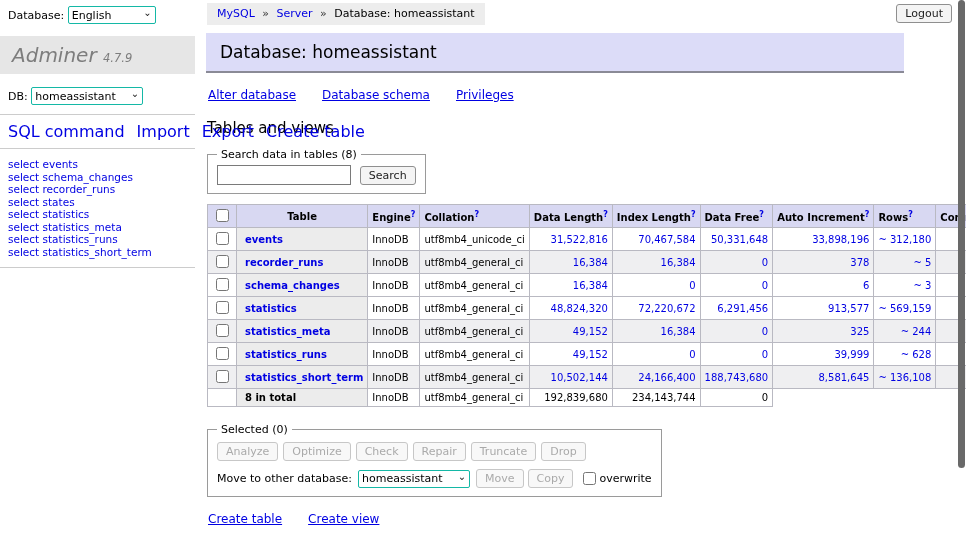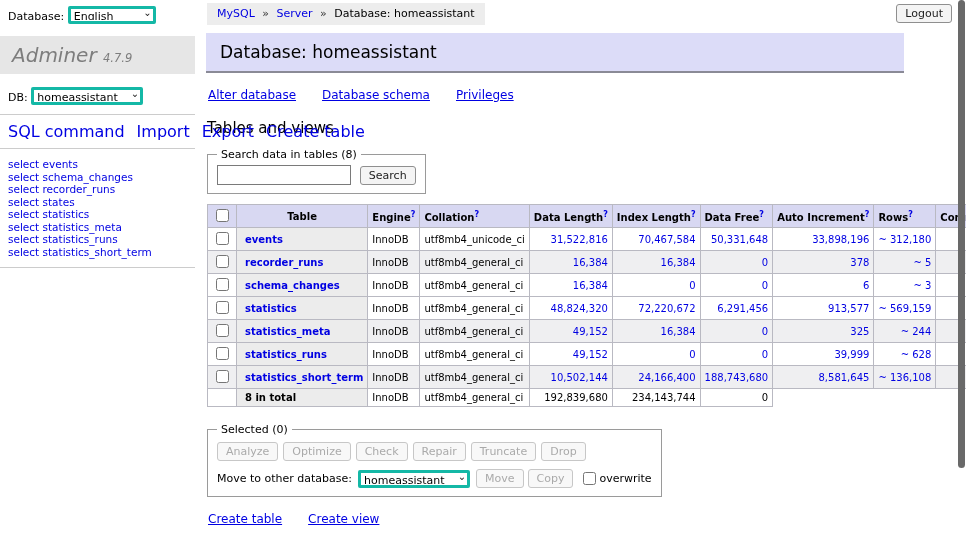--- a/index.html
+++ b/index.html
@@ -22,21 +22,21 @@
   .sidebar hr { border:0; border-top:1px solid #ccc; margin:9px 0; }
   .sb-actions { padding:0 8px; line-height:15px; font-size:16px; }
   .sb-actions a { margin-right:12px; white-space:nowrap; }
   .sb-tables { padding:0 8px; }
   .sb-tables a { display:block; line-height:12.5px; margin-bottom:0px; white-space:nowrap; }
 
   
   .sel { position:relative; display:inline-block; }
   .sel select {
     -webkit-appearance:none; appearance:none;
-    border:3px solid #14b8a6; border-radius:2px; background:#fff;
+    border:1px solid #14b8a6; border-radius:2px; background:#fff;
     font-family:inherit; font-size:11px; height:18px; padding:1px 16px 1px 3px;
   }
   .sel .chev {
     position:absolute; right:4px; top:1px; font-size:10px; color:#222; pointer-events:none;
   }
   .sel-sm select { width:88px; }
   .sel-md select { width:112px; }
 
   
   .btn {

